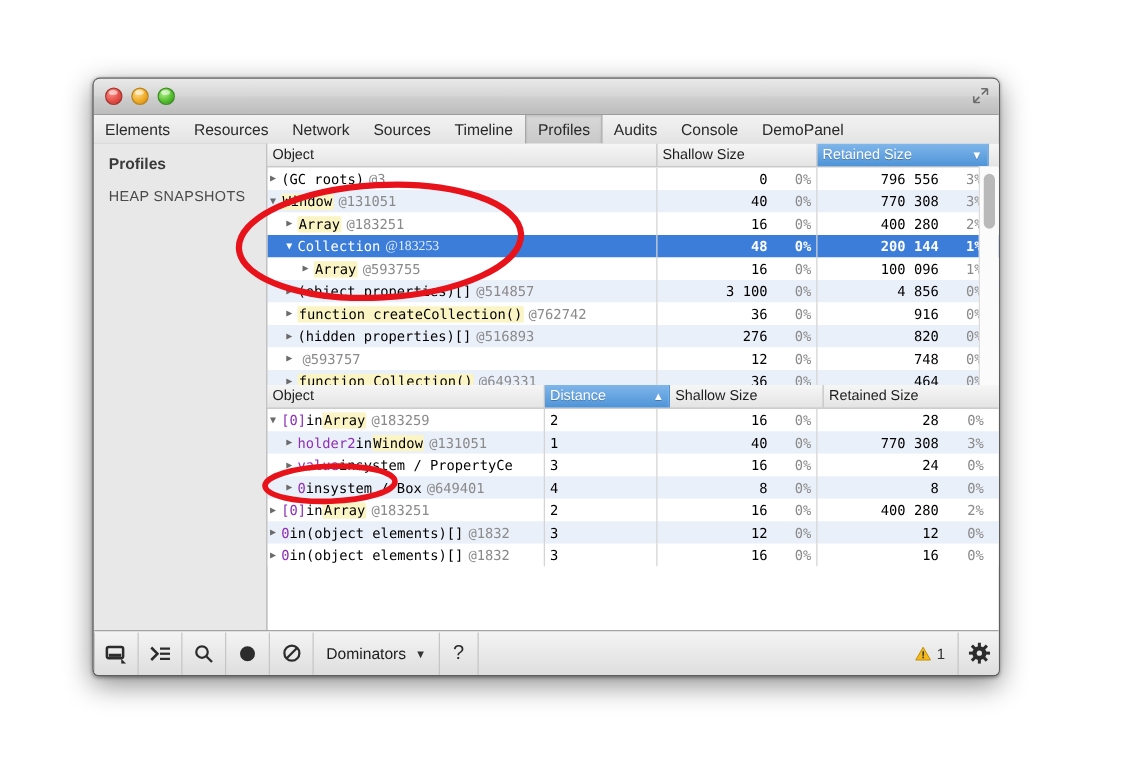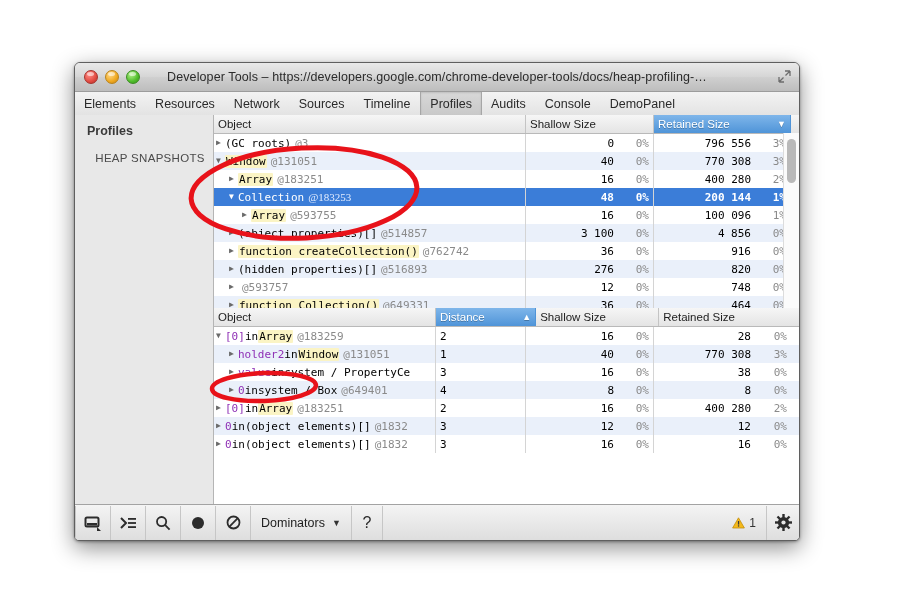--- a/index.html
+++ b/index.html
@@ -66,21 +66,21 @@
   
   #content{position:absolute;top:52px;left:0;right:0;bottom:35px;display:flex;}
   #sidebar{
     width:138px;flex:none;
     background:#e8e8e8;
     border-right:1px solid #b5b5b5;
     font-size:12px;
     position:relative;
   }
   #sb-title{padding:9px 0 7px 12px;font-size:12.5px;font-weight:bold;color:#3a3a3a;}
-  #sb-group{padding:7px 0 5px 12px;font-size:11.5px;color:#4a4a4a;letter-spacing:.3px;text-align:center;}
+  #sb-group{padding:7px 0 5px 12px;font-size:11.5px;color:#4a4a4a;letter-spacing:.3px;}
   #sb-item{
     height:34px;display:flex;align-items:center;gap:7px;padding-left:10px;
     background:linear-gradient(to bottom,#8ea6c4,#7790b2);
     color:#fff;
   }
   #sb-item .sn-icon{
     width:22px;height:26px;flex:none;
     background:linear-gradient(to bottom,#ffffff,#e2e2dd);
     border:1px solid #9a9a92;border-radius:1px;position:relative;overflow:hidden;
     box-shadow:0 1px 1px rgba(0,0,0,.2);
@@ -191,21 +191,20 @@
 <body>
 
 <div id="window">
 
   <div id="titlebar">
     <div class="lights">
       <div class="light l-red"></div>
       <div class="light l-yellow"></div>
       <div class="light l-green"></div>
     </div>
-    <div id="wintitle">Developer Tools – https://developers.google.com/chrome-developer-tools/docs/heap-profiling-…</div>
     <svg id="expand-icon" viewBox="0 0 13 13">
       <path d="M12 1 L12 6 M12 1 L7 1 M12 1 L7.5 5.5 M1 12 L6 12 M1 12 L1 7 M1 12 L5.5 7.5" stroke="#6c6c6c" stroke-width="1.3" fill="none"></path>
     </svg>
   </div>
 
   <div id="tabbar">
     <div class="tab">
         <span>Elements</span>
       </div>
     <div class="tab">
@@ -440,21 +439,21 @@
               <div class="cell c-pct" style="width:36px;border-right:none">3%</div>
               <div class="cell" style="flex:1;border-right:none"></div>
             </div>
             <div class="row odd">
               <div class="cell c-obj" style="width:222px;padding-left:15px">
                 <span class="objtxt"><span class="tri">▶</span><span class="prop">value</span><span> in </span>system / PropertyCe</span>
               </div>
               <div class="cell c-dist" style="width:90px">3</div>
               <div class="cell c-num" style="width:92px;border-right:none">16</div>
               <div class="cell c-pct" style="width:36px">0%</div>
-              <div class="cell c-num" style="width:101px;border-right:none">38</div>
+              <div class="cell c-num" style="width:101px;border-right:none">24</div>
               <div class="cell c-pct" style="width:36px;border-right:none">0%</div>
               <div class="cell" style="flex:1;border-right:none"></div>
             </div>
             <div class="row even">
               <div class="cell c-obj" style="width:222px;padding-left:15px">
                 <span class="objtxt"><span class="tri">▶</span><span class="prop">0</span><span> in </span>system / Box<span class="addr">@649401</span></span>
               </div>
               <div class="cell c-dist" style="width:90px">4</div>
               <div class="cell c-num" style="width:92px;border-right:none">8</div>
               <div class="cell c-pct" style="width:36px">0%</div>

